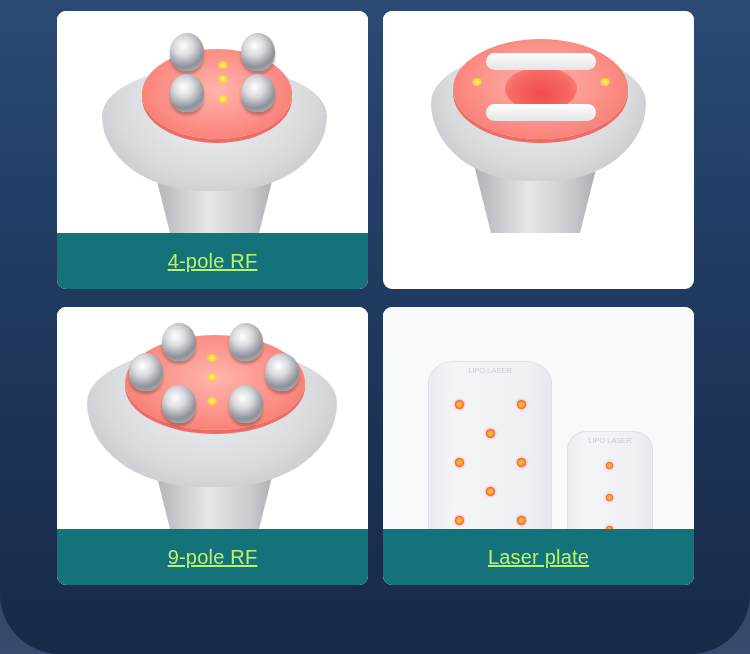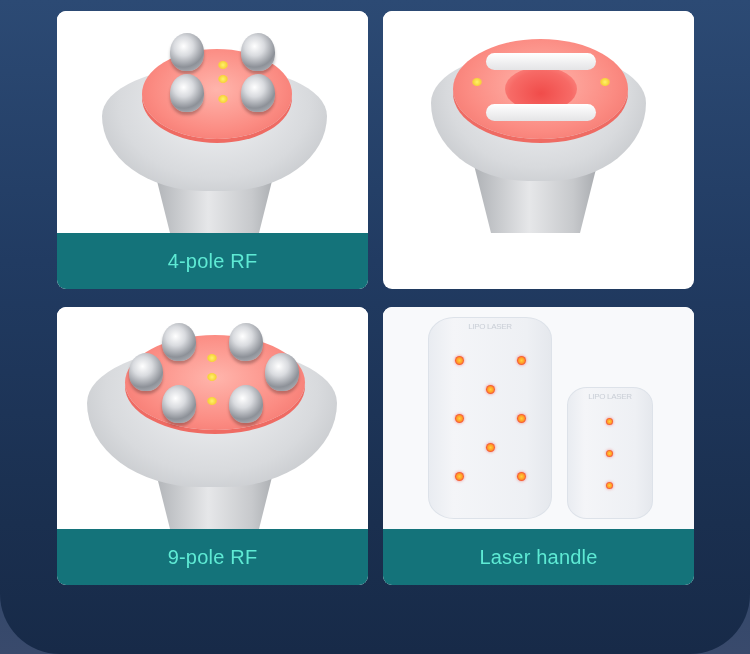--- a/index.html
+++ b/index.html
@@ -13,22 +13,23 @@
     background: linear-gradient(180deg, #2c4a74 0%, #213b62 40%, #1a2f4f 80%, #172a48 100%);
     border-bottom-left-radius: 60px; border-bottom-right-radius: 60px;
   }
   .card {
     position:absolute; width:311px; height:278px; border-radius:9px; overflow:hidden;
     background:#fff;
   }
   .card .img { position:absolute; left:0; top:0; width:311px; height:222px; background:#fff; overflow:hidden; }
   .card .caption {
     position:absolute; left:0; bottom:0; width:311px; height:56px; background:#14737a;
-    color:#5eead4; font-size:20px; display:flex; align-items:center; justify-content:center;
+    color:#bef264; font-size:20px; display:flex; align-items:center; justify-content:center;
     letter-spacing:0.2px;
+    text-decoration:underline;
   }
   
   .dev-body {
     position:absolute; left:45px; top:55px; width:225px; height:125px;
     background: radial-gradient(ellipse at 50% 30%, #f3f4f6 0%, #d8dadd 60%, #b8bbbf 100%);
     border-radius: 50% 50% 45% 45% / 40% 40% 60% 60%;
   }
   .dev-neck {
     position:absolute; left:95px; top:150px; width:125px; height:90px;
     background: linear-gradient(90deg, #aeb1b5 0%, #e6e7e9 45%, #c7c9cc 80%, #a7aaae 100%);
@@ -52,21 +53,21 @@
     position:absolute; left:125px; top:58px; width:72px; height:44px; border-radius:50%;
     background: radial-gradient(ellipse at 50% 60%, #f04c4a 0%, #f76a66 60%, #ff9c94 100%);
   }
   .pad {
     position:absolute; width:110px; height:17px; border-radius:9px;
     background: linear-gradient(180deg, #ffffff, #e4e4e6);
   }
   .laser-bg { background:#f8f9fb !important; }
   .plate {
     position:absolute; background: linear-gradient(90deg, #e9ecf1 0%, #f4f5f8 20%, #eef0f4 80%, #e5e8ed 100%);
-    border:1px solid #dde2e9; border-radius:26px / 22px;
+    border:1px solid #dde2e9; border-radius:26px / 22px;margin-top:44px;
   }
   .plate-label {
     position:absolute; left:0; width:100%; text-align:center; color:#c9ced6; font-size:8px;
     letter-spacing:-0.3px;
   }
   .dot {
     position:absolute; width:9px; height:9px; border-radius:50%;
     background: radial-gradient(circle, #ffd23a 0%, #ff9a2a 45%, #f23a2e 75%);
     box-shadow: 0 0 3px rgba(242,58,46,0.6);
   }
@@ -137,14 +138,14 @@
       <div class="dot" style="left:26px; top:154px;"></div>
       <div class="dot" style="left:88px; top:154px;"></div>
     </div>
     <div class="plate" style="left:184px; top:80px; width:84px; height:130px; border-radius:20px / 18px;">
       <div class="plate-label" style="top:4px;">LIPO LASER</div>
       <div class="dot sm" style="left:38px; top:30px;"></div>
       <div class="dot sm" style="left:38px; top:62px;"></div>
       <div class="dot sm" style="left:38px; top:94px;"></div>
     </div>
   </div>
-  <div class="caption">Laser handle</div>
+  <div class="caption">Laser plate</div>
 </div>
 
 </body></html>

